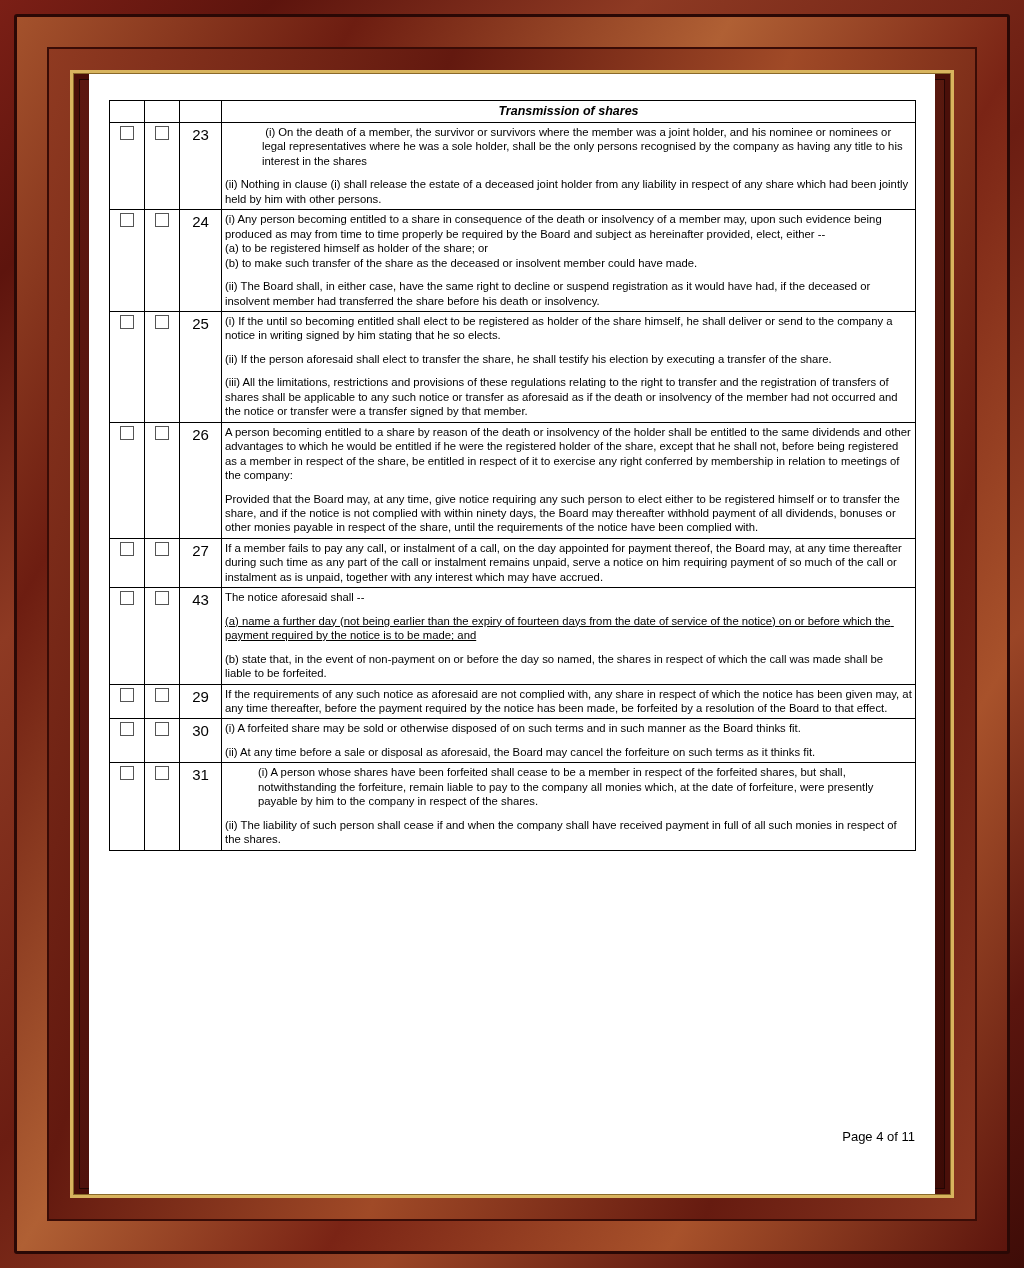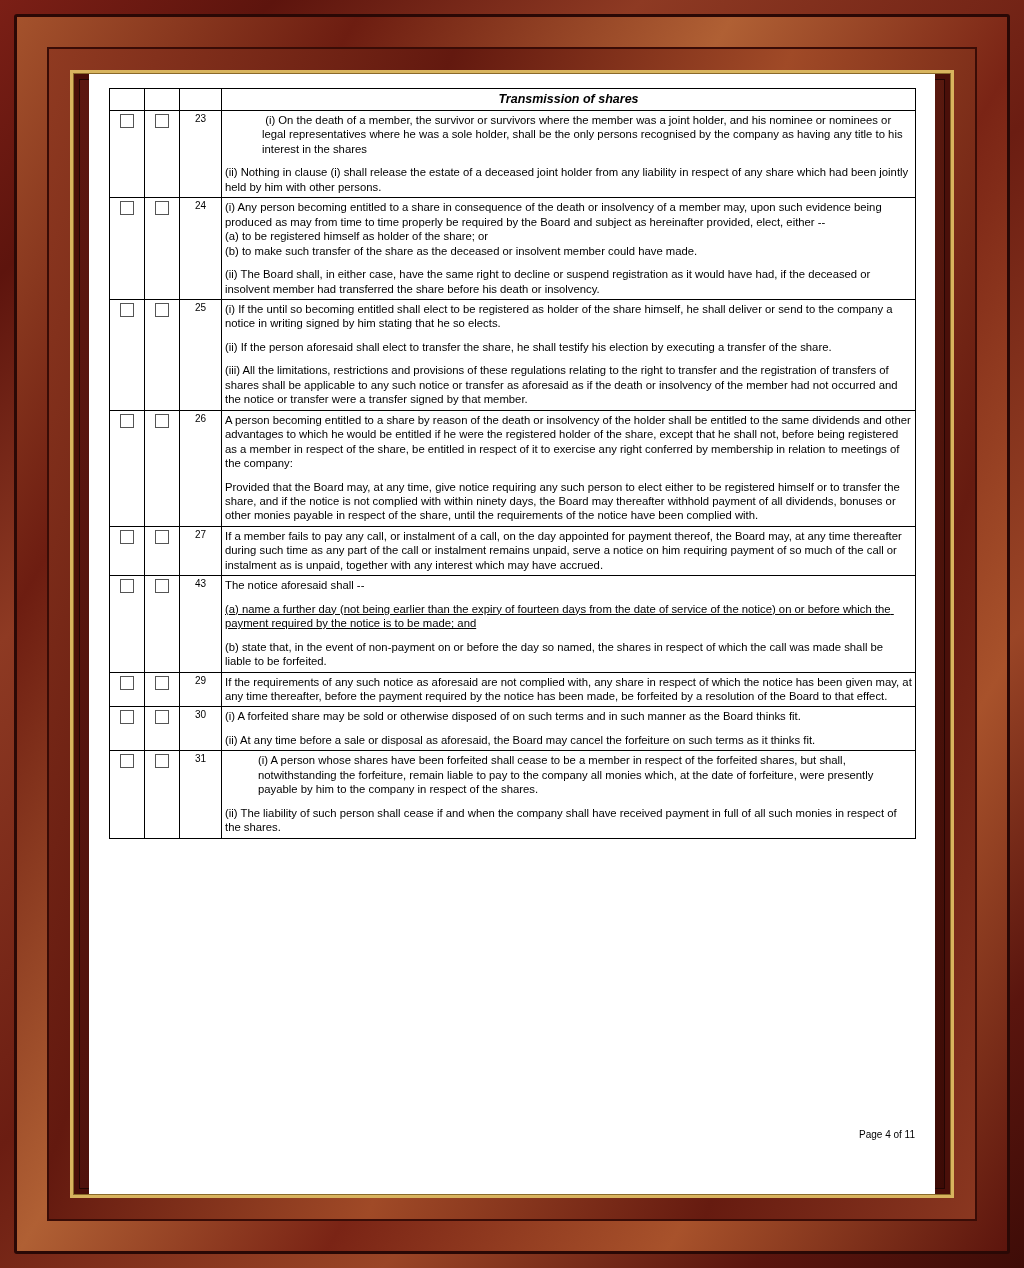--- a/index.html
+++ b/index.html
@@ -64,21 +64,21 @@
     position: absolute;
     left: 89px; top: 74px;
     width: 846px;
     height: 1120px;
     background: #ffffff;
     box-sizing: border-box;
     overflow: hidden;
   }
   .page-inner {
     position: absolute;
-    left: 20px; top: 14px;
+    left: 20px; top: 26px;
     width: 806px;
   }
 
   table.doc {
     border-collapse: collapse;
     width: 806px;
     table-layout: fixed;
     font-size: 11.3px;
     line-height: 1.28;
     color: #000;
@@ -102,21 +102,21 @@
     display: inline-block;
     width: 12px;
     height: 12px;
     border: 1px solid #555;
     background: #fff;
     vertical-align: middle;
   }
   td.num {
     text-align: center;
     vertical-align: middle;
-    font-size: 10px;
+    font-size: 15px;
   }
   td.heading {
     text-align: center;
     font-style: italic;
     font-weight: bold;
     font-size: 12.5px;
     padding: 6px 3px;
     vertical-align: middle;
   }
   td.body p {
@@ -124,21 +124,21 @@
   }
   td.body p + p {
     margin-top: 9px;
   }
   .footer {
     position: absolute;
     left: 20px;
     top: 1055px;
     width: 806px;
     text-align: right;
-    font-size: 10px;
+    font-size: 13px;
     color: #000;
   }
 </style>
 </head>
 <body>
 
 <div class="frame-outer">
   <div class="frame-bevel1"></div>
   <div class="frame-bevel2"></div>
   <div class="frame-gold"></div>

